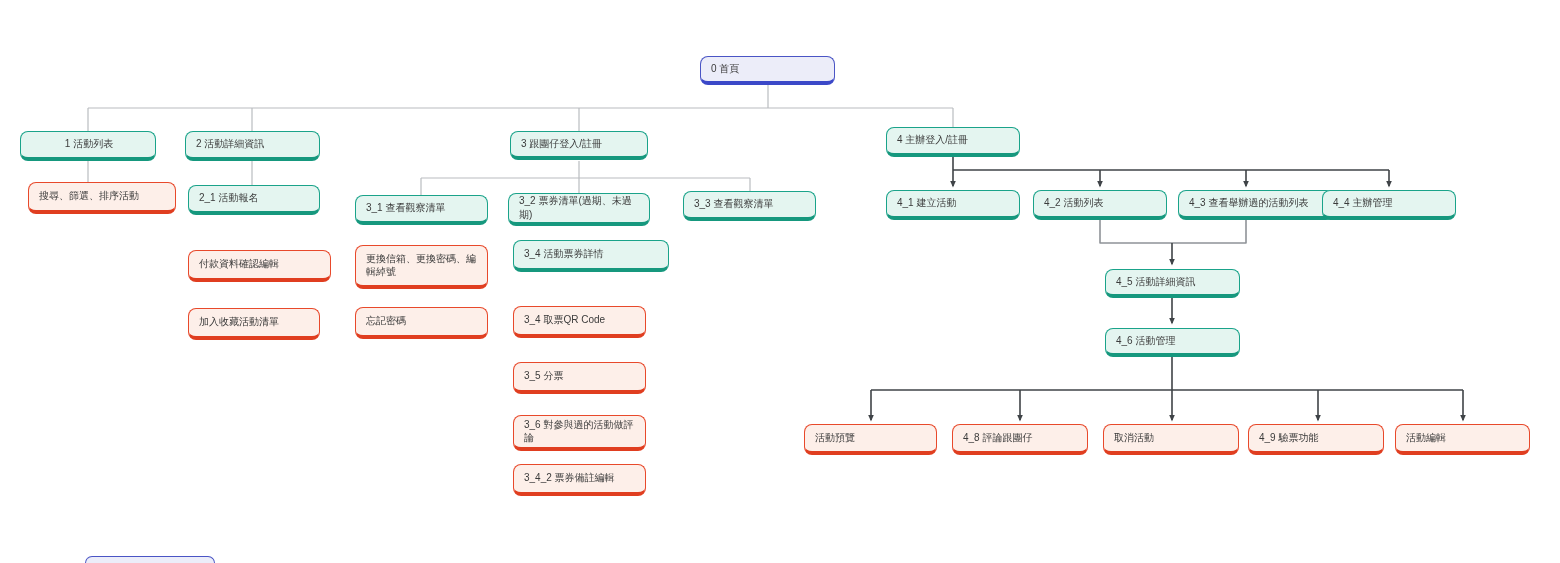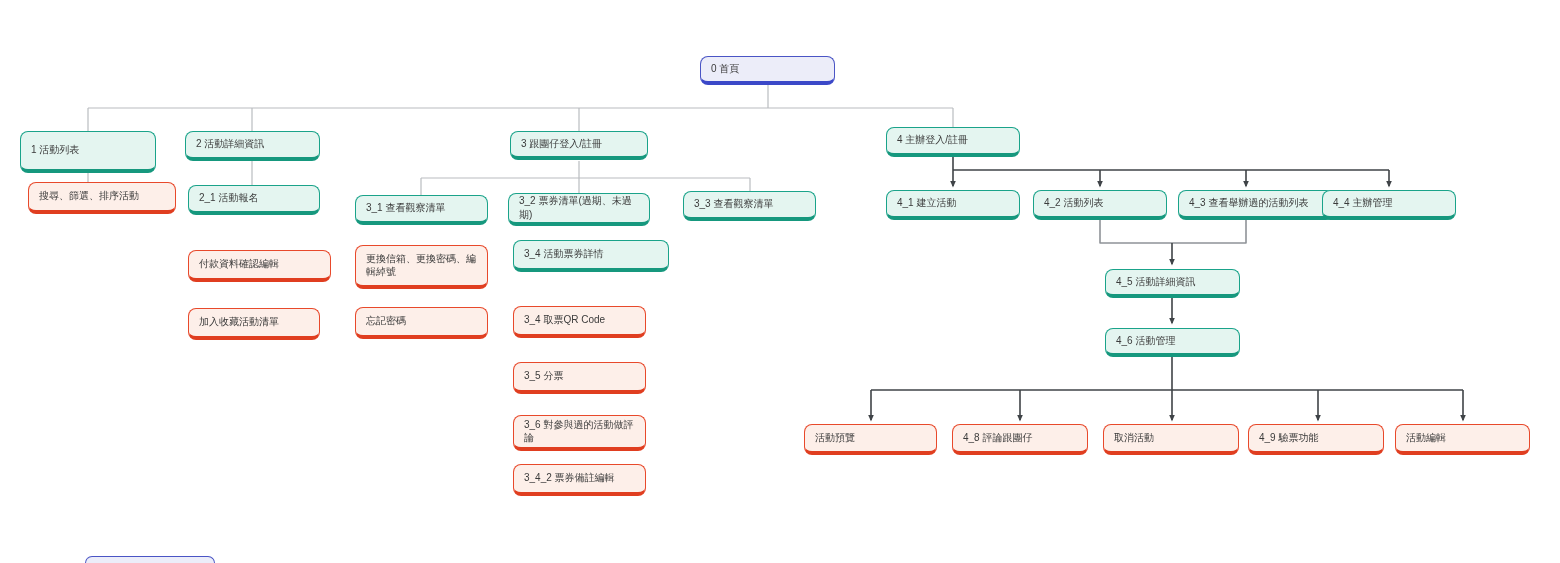--- a/index.html
+++ b/index.html
@@ -64,21 +64,21 @@
       <polyline points="871,390 871,420" fill="none" stroke="#3f4347" stroke-width="1.6" stroke-linejoin="round" marker-end="url(#arrow-dark)"></polyline>
       <polyline points="1020,390 1020,420" fill="none" stroke="#3f4347" stroke-width="1.6" stroke-linejoin="round" marker-end="url(#arrow-dark)"></polyline>
       <polyline points="1172,390 1172,420" fill="none" stroke="#3f4347" stroke-width="1.6" stroke-linejoin="round" marker-end="url(#arrow-dark)"></polyline>
       <polyline points="1318,390 1318,420" fill="none" stroke="#3f4347" stroke-width="1.6" stroke-linejoin="round" marker-end="url(#arrow-dark)"></polyline>
       <polyline points="1463,390 1463,420" fill="none" stroke="#3f4347" stroke-width="1.6" stroke-linejoin="round" marker-end="url(#arrow-dark)"></polyline>
     </svg>
 
 <div class="node root" style="left: 700px; top: 56px; width: 135px; height: 29px;">
       <span class="lbl">0 首頁</span>
     </div>
-    <div class="node green" style="left: 20px; top: 131px; width: 136px; height: 42px;">
+    <div class="node green" style="left: 20px; top: 131px; width: 136px; height: 30px; justify-content: center;">
       <span class="lbl">1 活動列表</span>
     </div>
     <div class="node red" style="left: 28px; top: 182px; width: 148px; height: 32px;">
       <span class="lbl">搜尋、篩選、排序活動</span>
     </div>
     <div class="node green" style="left: 185px; top: 131px; width: 135px; height: 30px;">
       <span class="lbl">2 活動詳細資訊</span>
     </div>
     <div class="node green" style="left: 188px; top: 185px; width: 132px; height: 30px;">
       <span class="lbl">2_1 活動報名</span>

